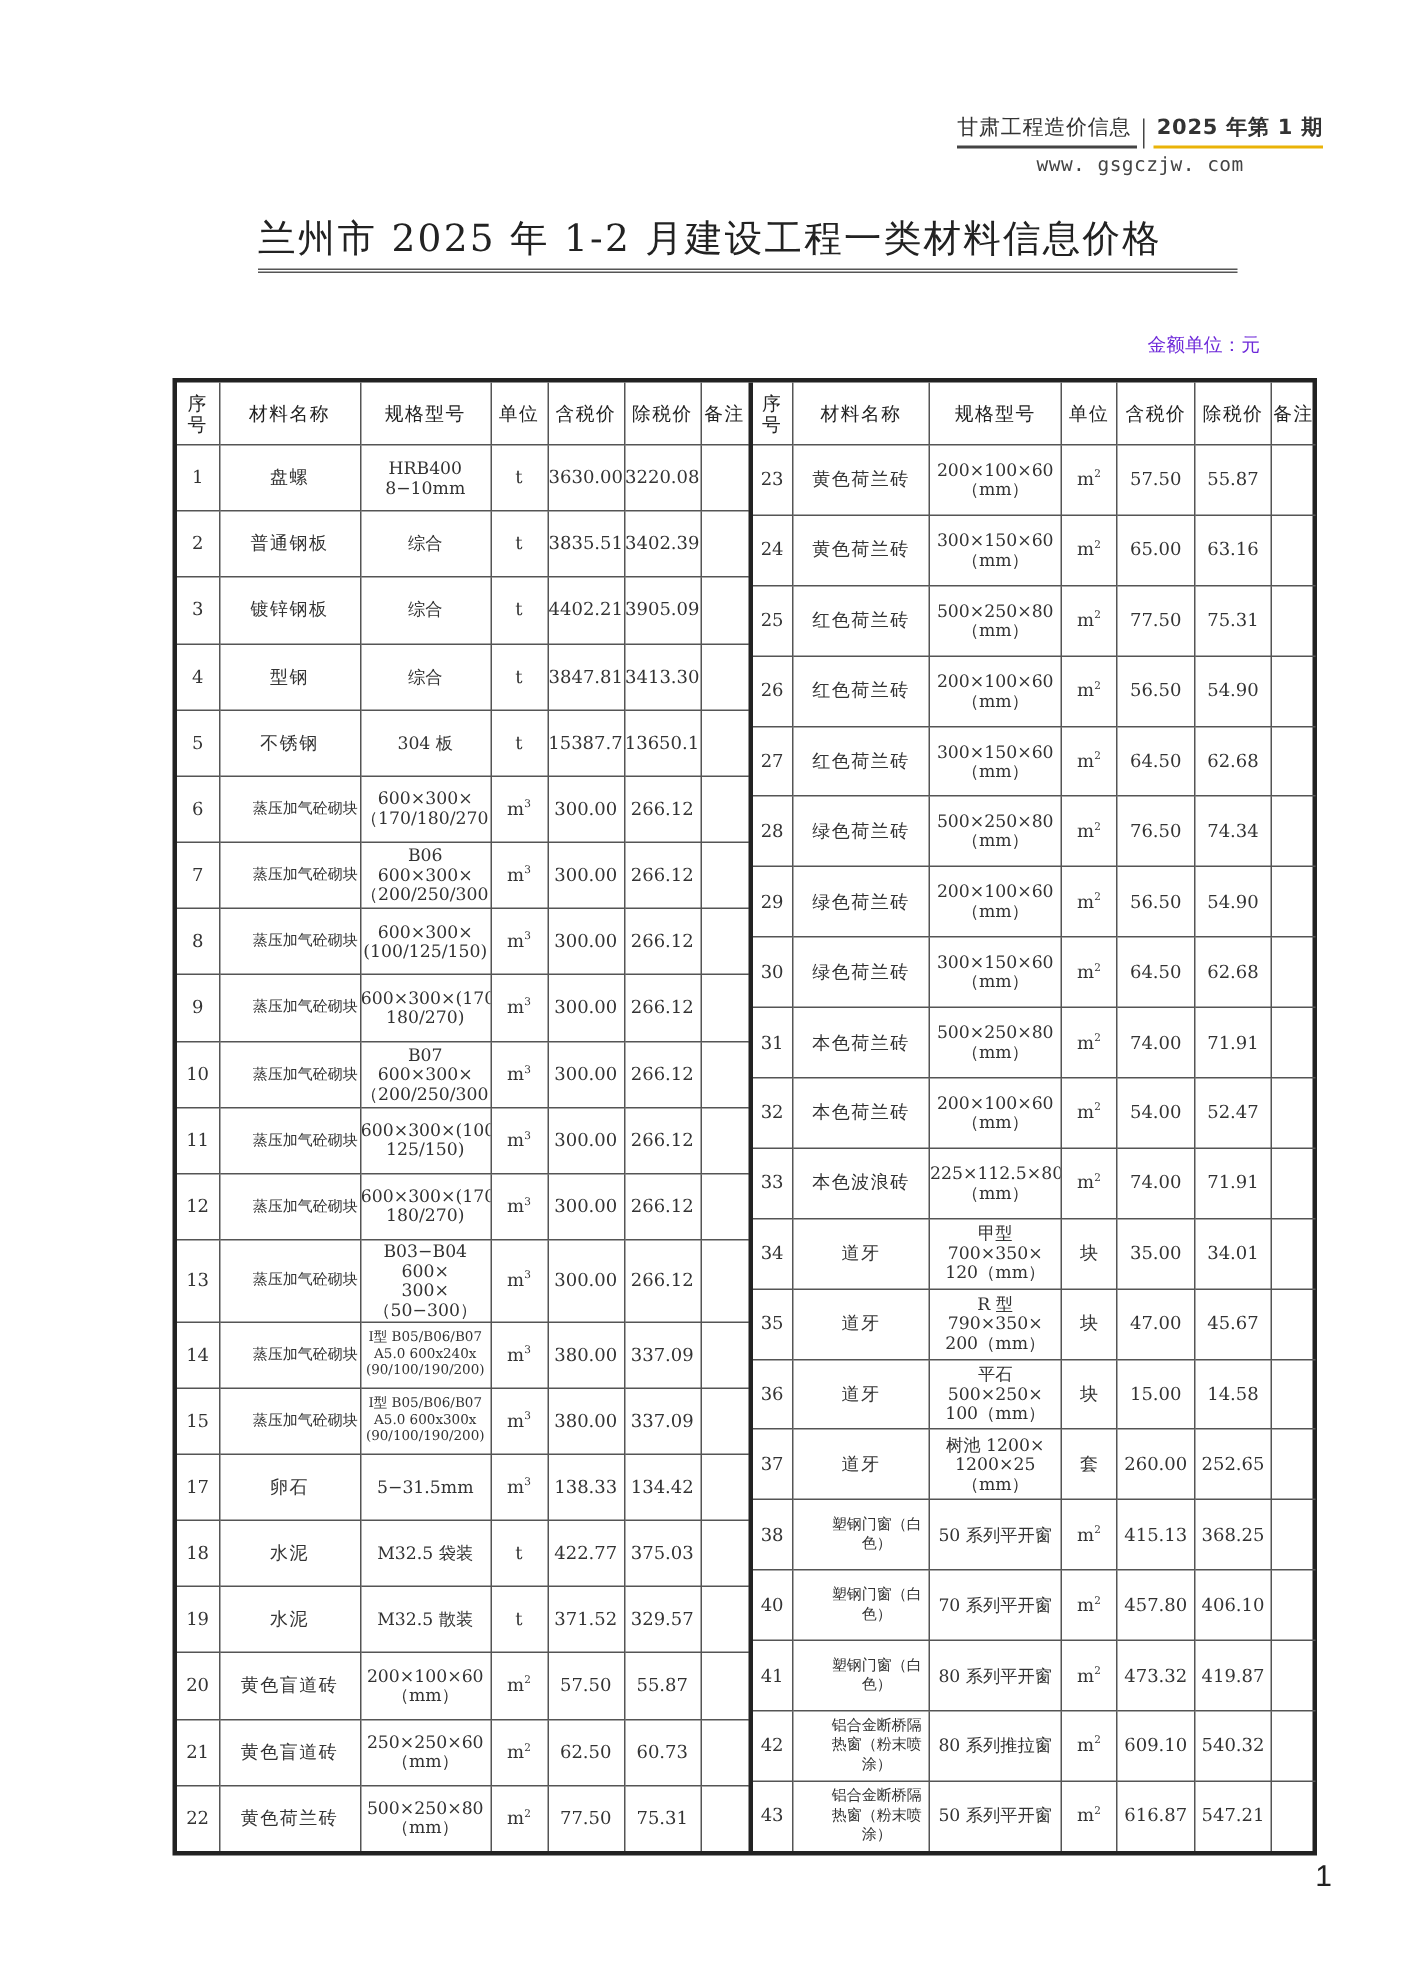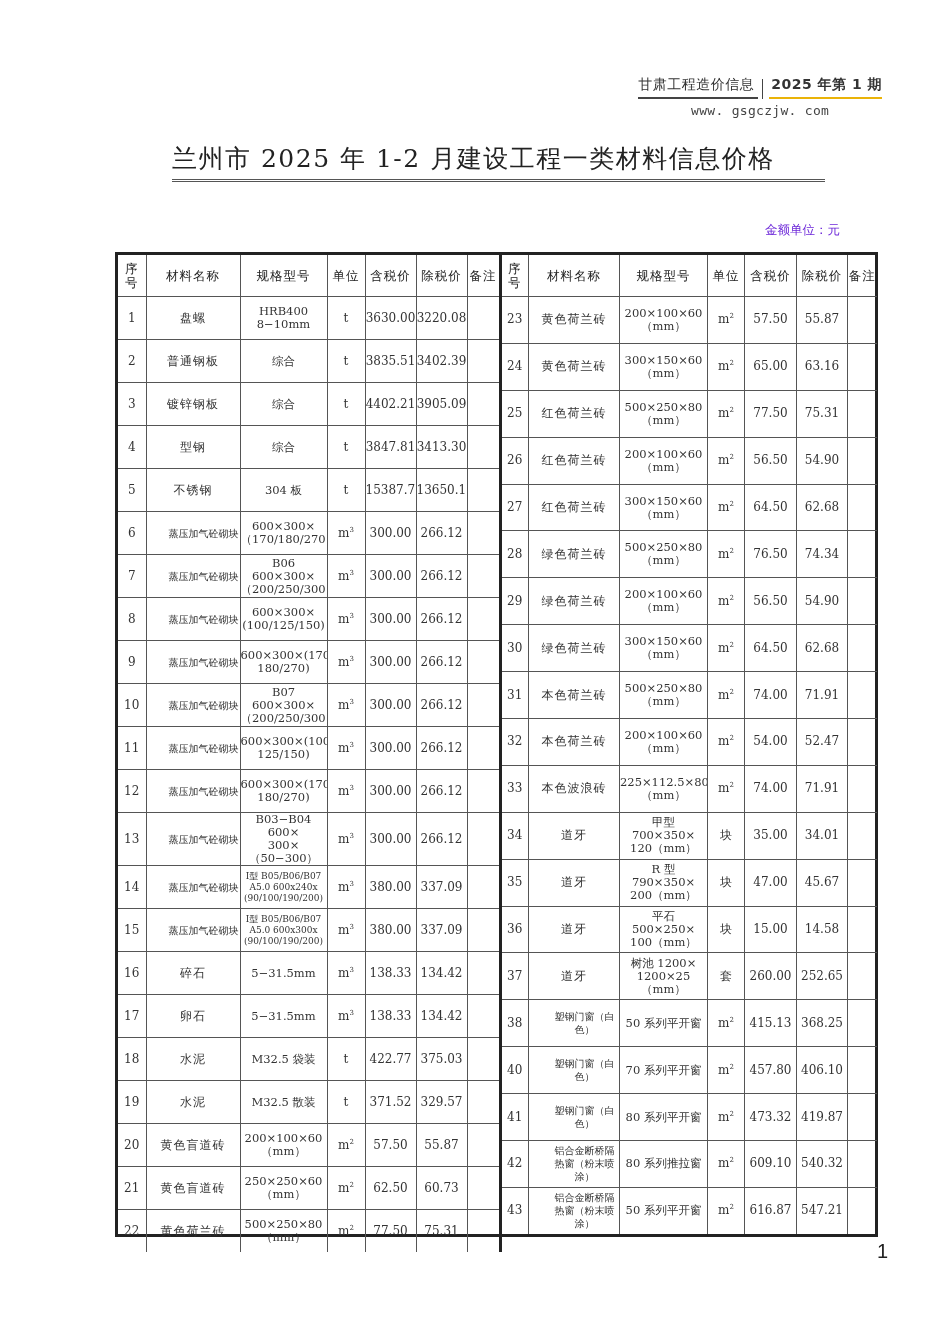--- a/index.html
+++ b/index.html
@@ -215,29 +215,20 @@
           <td>337.09</td>
           <td></td>
         </tr>
         <tr>
           <td>15</td>
           <td class="name long">蒸压加气砼砌块</td>
           <td class="spec tiny"><span>Ⅰ型 B05/B06/B07</span><br><span>A5.0 600x300x</span><br><span>(90/100/190/200)</span></td>
           <td><span>m</span><sup>3</sup></td>
           <td>380.00</td>
           <td>337.09</td>
-          <td></td>
-        </tr>
-        <tr>
-          <td>16</td>
-          <td class="name">碎石</td>
-          <td class="spec"><span>5−31.5mm</span></td>
-          <td><span>m</span><sup>3</sup></td>
-          <td>138.33</td>
-          <td>134.42</td>
           <td></td>
         </tr>
         <tr>
           <td>17</td>
           <td class="name">卵石</td>
           <td class="spec"><span>5−31.5mm</span></td>
           <td><span>m</span><sup>3</sup></td>
           <td>138.33</td>
           <td>134.42</td>
           <td></td>

